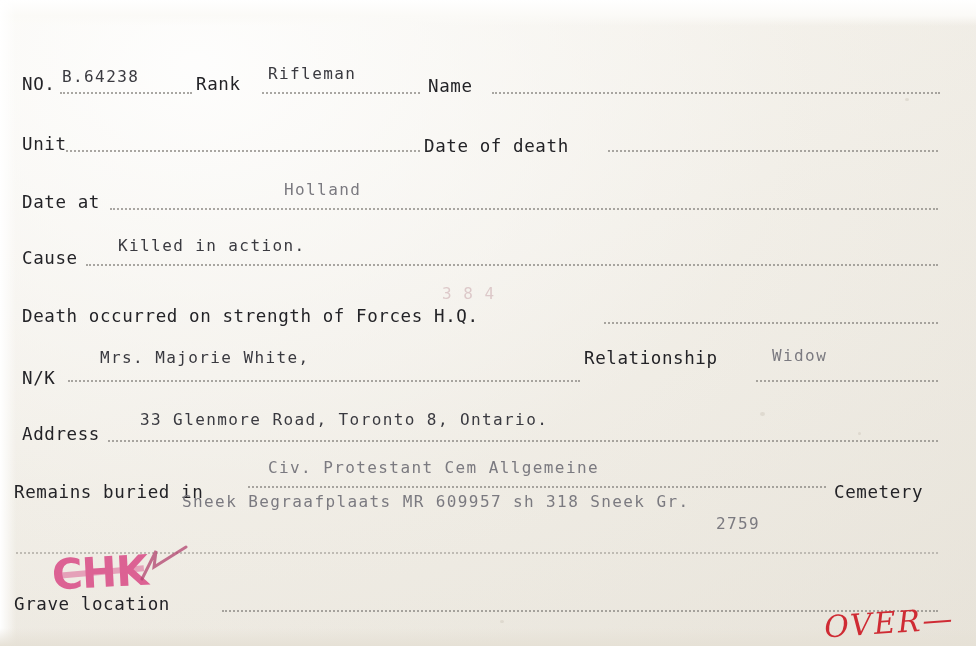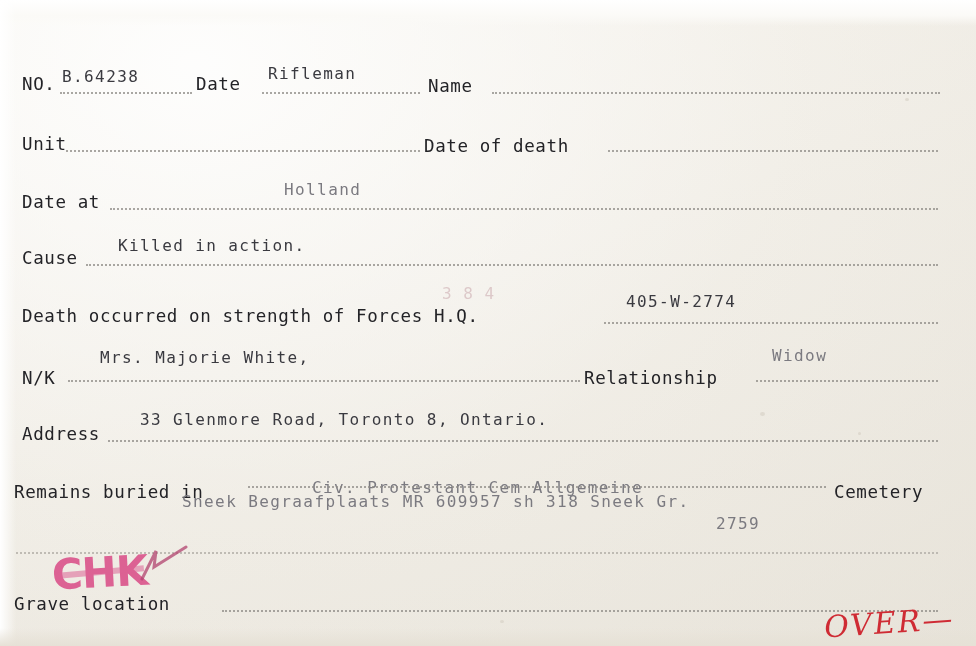--- a/index.html
+++ b/index.html
@@ -155,21 +155,21 @@
   <div class="speck" style="left:760px; top:412px; width:5px; height:4px;"></div>
   <div class="speck" style="left:858px; top:432px; width:3px; height:3px;"></div>
   <div class="speck" style="left:500px; top:620px; width:4px; height:3px;"></div>
 
   <div class="form">
 
     <div class="lbl" style="left:22px; top:74px;">NO.</div>
     <div class="typed" style="left:62px; top:67px;">B.64238</div>
     <div class="dots" style="left:60px; top:92px; width:132px;"></div>
 
-    <div class="lbl" style="left:196px; top:74px;">Date</div>
+    <div class="lbl" style="left:196px; top:74px;">Rank</div>
     <div class="typed" style="left:268px; top:64px;">Rifleman</div>
     <div class="dots" style="left:262px; top:92px; width:158px;"></div>
 
     <div class="lbl" style="left:428px; top:76px;">Name</div>
     <div class="dots" style="left:492px; top:92px; width:448px;"></div>
 
     <div class="lbl" style="left:22px; top:134px;">Unit</div>
     <div class="dots" style="left:66px; top:150px; width:354px;"></div>
 
     <div class="lbl" style="left:424px; top:136px;">Date of death</div>
@@ -177,38 +177,37 @@
 
     <div class="lbl" style="left:22px; top:192px;">Date at</div>
     <div class="typed grey" style="left:284px; top:180px;">Holland</div>
     <div class="dots" style="left:110px; top:208px; width:828px;"></div>
 
     <div class="lbl" style="left:22px; top:248px;">Cause</div>
     <div class="typed" style="left:118px; top:236px;">Killed in action.</div>
     <div class="dots" style="left:86px; top:264px; width:852px;"></div>
 
     <div class="lbl" style="left:22px; top:306px;">Death occurred on strength of Forces H.Q.</div>
-    <div class="typed" style="left:626px; top:292px;">405-W-2774</div>
     <div class="dots" style="left:604px; top:322px; width:334px;"></div>
     <div class="faint-pencil" style="left:442px; top:284px;">3 8 4</div>
 
     <div class="lbl" style="left:22px; top:368px;">N/K</div>
     <div class="typed" style="left:100px; top:348px;">Mrs. Majorie White,</div>
     <div class="dots" style="left:68px; top:380px; width:512px;"></div>
 
-    <div class="lbl" style="left:584px; top:368px;">Relationship</div>
+    <div class="lbl" style="left:584px; top:348px;">Relationship</div>
     <div class="typed grey" style="left:772px; top:346px;">Widow</div>
     <div class="dots" style="left:756px; top:380px; width:182px;"></div>
 
     <div class="lbl" style="left:22px; top:424px;">Address</div>
     <div class="typed" style="left:140px; top:410px;">33 Glenmore Road, Toronto 8, Ontario.</div>
     <div class="dots" style="left:108px; top:440px; width:830px;"></div>
 
     <div class="lbl" style="left:14px; top:482px;">Remains buried in</div>
-    <div class="typed grey" style="left:268px; top:478px;margin-left:44px;">Civ. Protestant Cem Allgemeine</div>
+    <div class="typed grey" style="left:268px; top:458px;">Civ. Protestant Cem Allgemeine</div>
     <div class="typed grey" style="left:182px; top:492px;">Sneek Begraafplaats MR 609957 sh 318 Sneek Gr.</div>
     <div class="typed grey" style="left:716px; top:514px;">2759</div>
     <div class="dots" style="left:248px; top:486px; width:578px;"></div>
     <div class="lbl" style="left:834px; top:482px;">Cemetery</div>
 
     <div class="dots faint" style="left:16px; top:552px; width:922px;"></div>
 
     <div class="lbl" style="left:14px; top:594px;">Grave location</div>
     <div class="typed" style="left:232px; top:584px;"></div>
     <div class="dots" style="left:222px; top:610px; width:716px;"></div>

